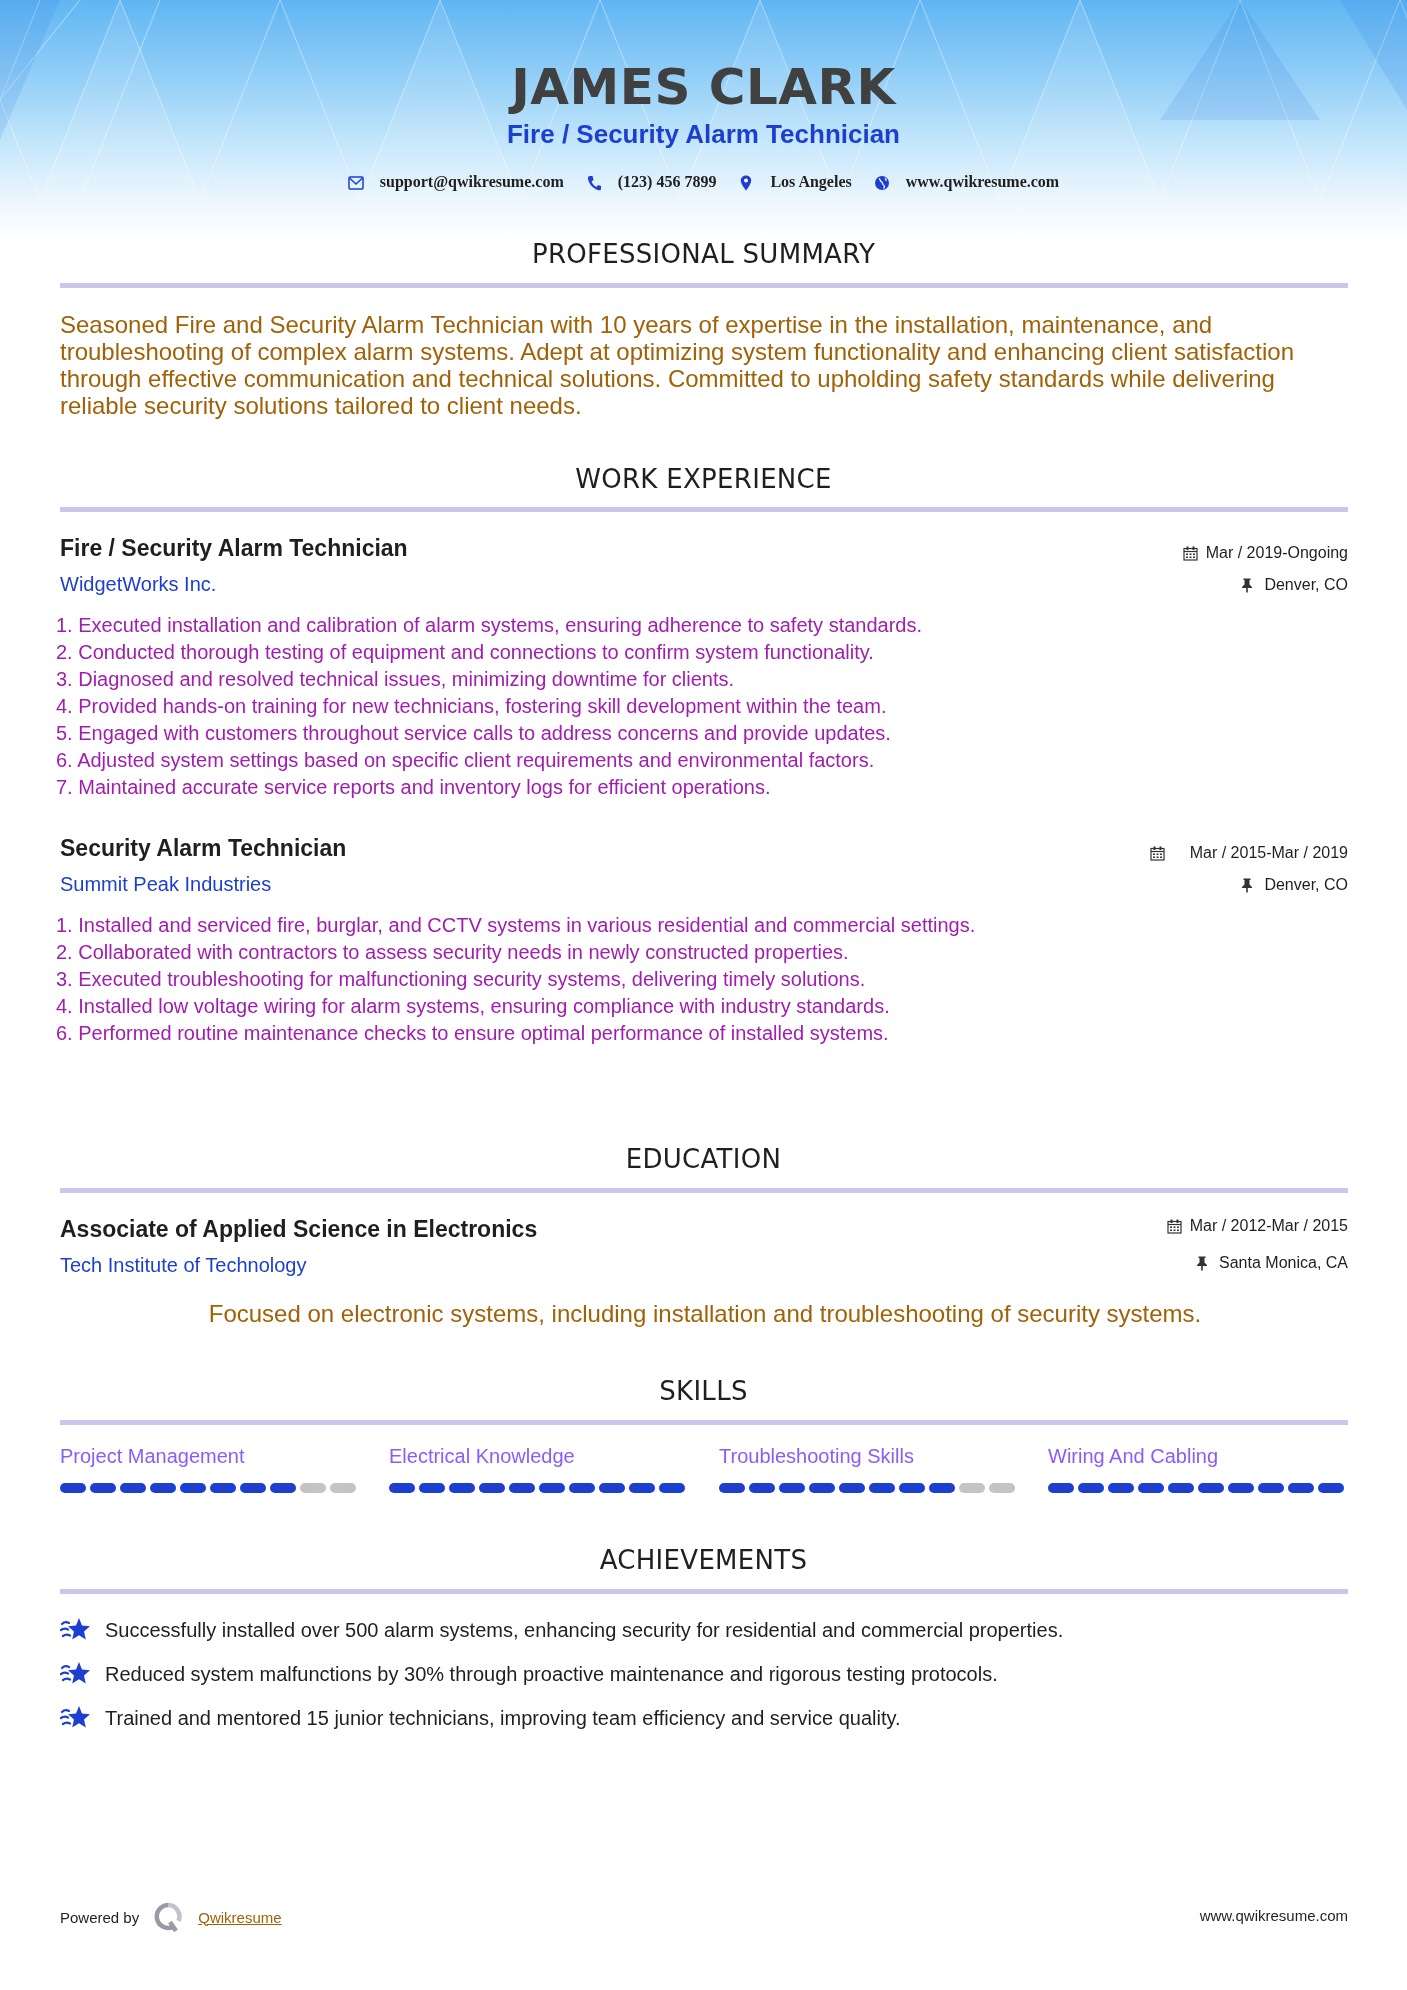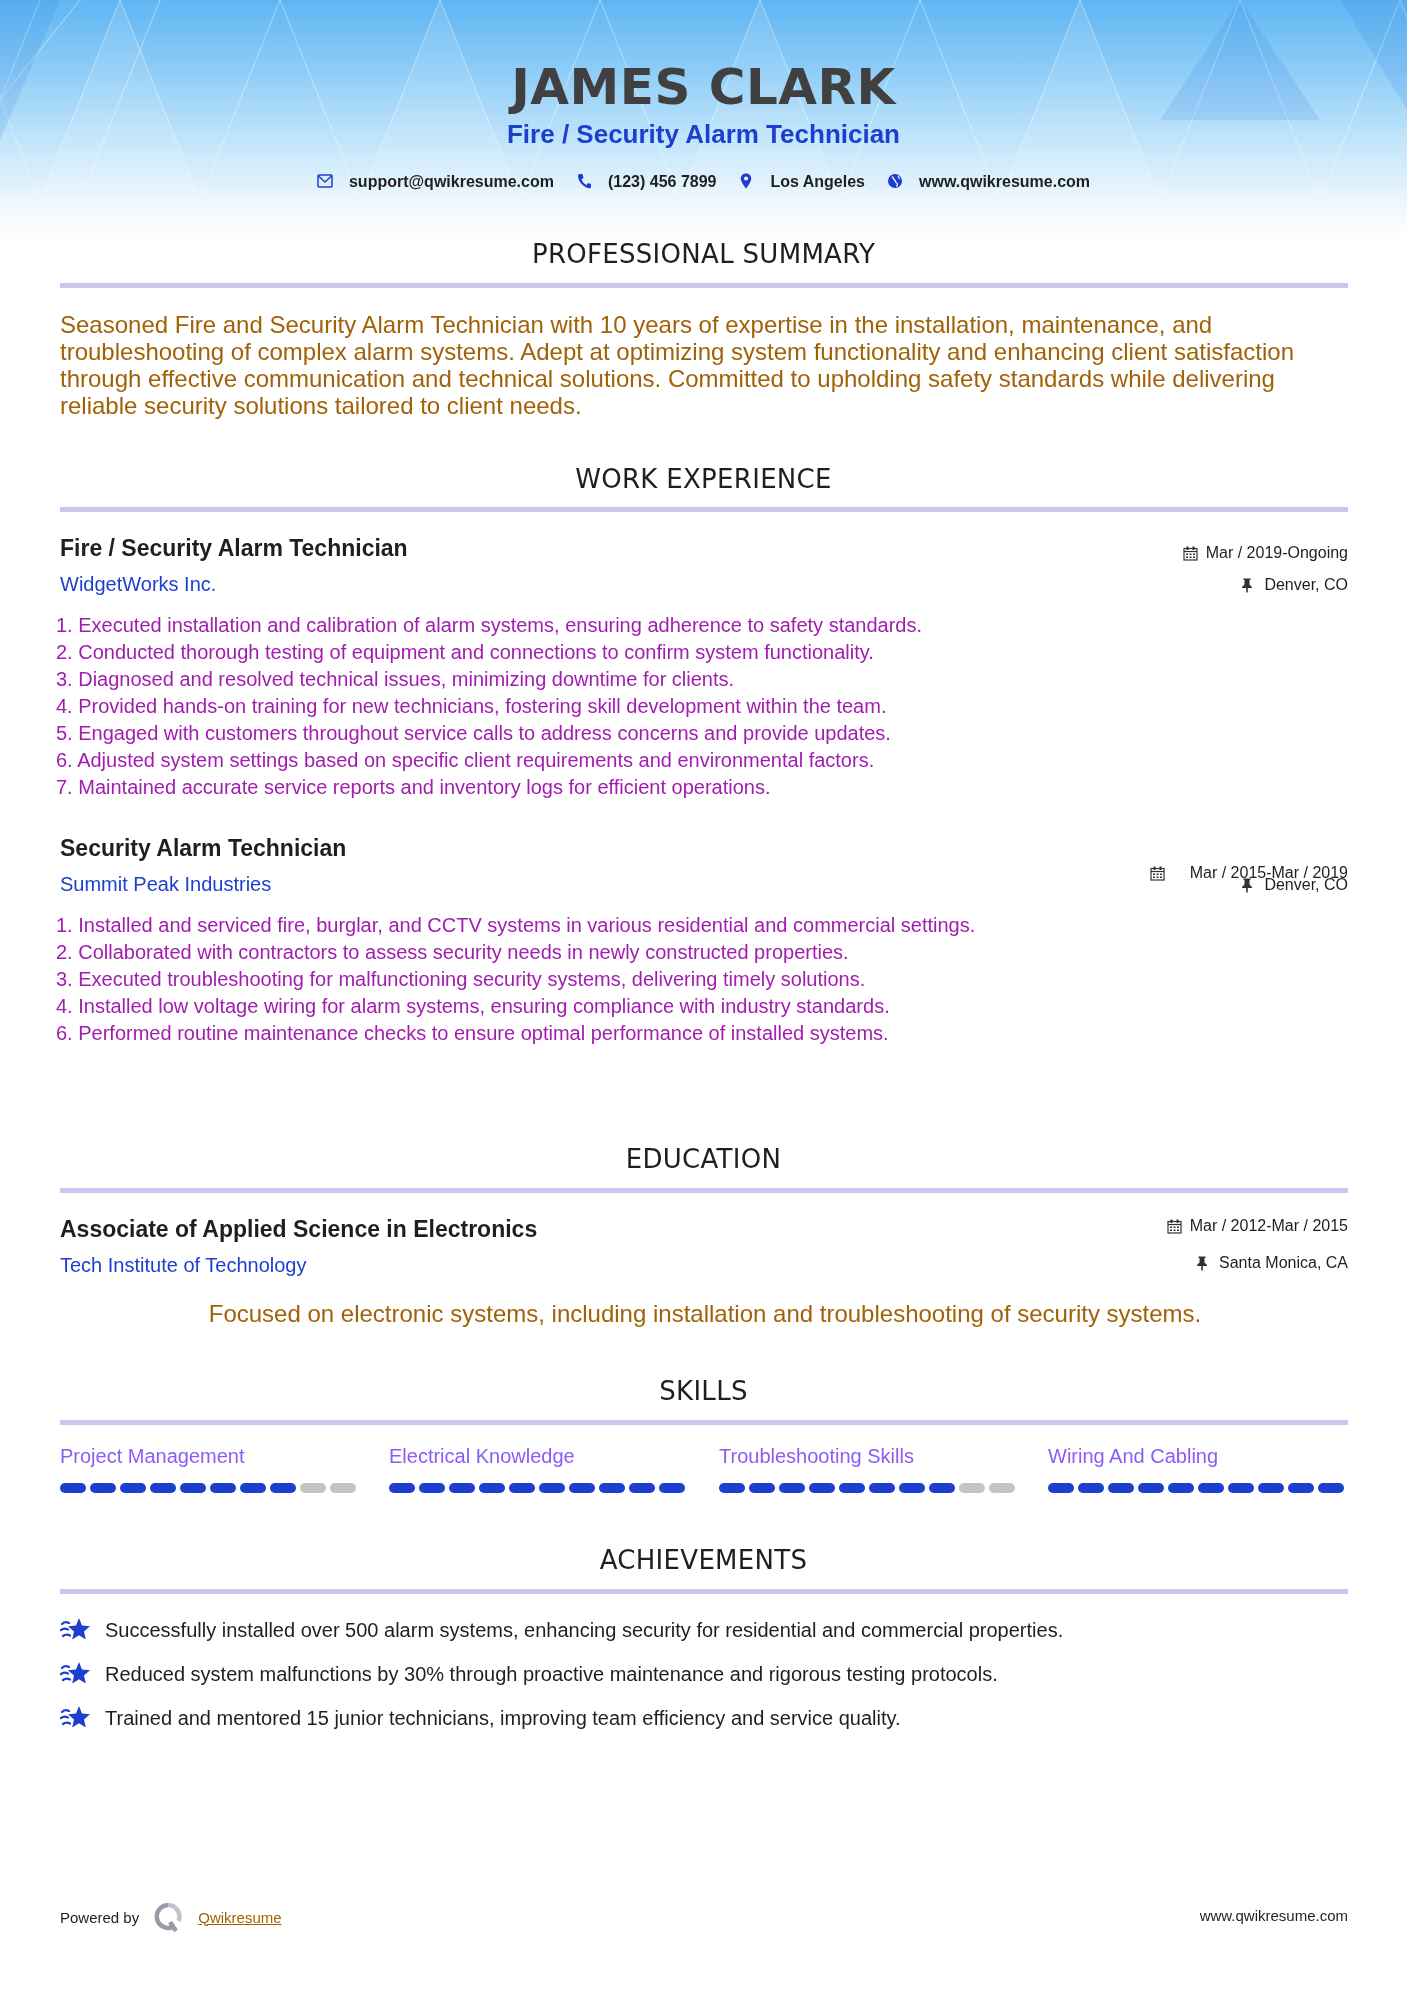--- a/index.html
+++ b/index.html
@@ -21,21 +21,21 @@
   }
   .title {
     position: absolute; left: 0; width: 100%; top: 119px;
     font-size: 26px; font-weight: bold; color: #1d3fd0;
   }
   .contacts {
     position: absolute; left: 0; width: 100%; top: 173px;
     display: flex; justify-content: center; align-items: center; gap: 0;
     font-size: 16px; font-weight: bold; color: #1f1f1f;
   }
-  .contact { display: flex; align-items: flex-start; margin: 0 11px; }
+  .contact { display: flex; align-items: flex-end; margin: 0 11px; font-family: Liberation Serif, serif; }
   .contact .ic { width: 16px; height: 16px; margin-right: 16px; display: inline-flex; align-items: center; justify-content: center; }
 
   .section-title {
     position: absolute; left: 0; width: 1407px; text-align: center;
     font-family: "DejaVu Sans", sans-serif; font-size: 26px; font-weight: normal; color: #1f1f1f; letter-spacing: 0.3px;
   }
   .divider {
     position: absolute; left: 60px; width: 1288px; height: 5px; background: #c9c8ec;
   }
 
@@ -175,21 +175,21 @@
   <li>2. Conducted thorough testing of equipment and connections to confirm system functionality.</li>
   <li>3. Diagnosed and resolved technical issues, minimizing downtime for clients.</li>
   <li>4. Provided hands-on training for new technicians, fostering skill development within the team.</li>
   <li>5. Engaged with customers throughout service calls to address concerns and provide updates.</li>
   <li>6. Adjusted system settings based on specific client requirements and environmental factors.</li>
   <li>7. Maintained accurate service reports and inventory logs for efficient operations.</li>
 </ul>
 
 <div class="job-title" style="top:835px;">Security Alarm Technician</div>
 <div class="company" style="top:873px;">Summit Peak Industries</div>
-<div class="meta" style="top:864px;gap:17px;">
+<div class="meta" style="top:844px;gap:17px;">
   <span class="ic">
     <svg width="15" height="15" viewBox="0 0 15 15">
         <rect x="1" y="2.5" width="13" height="11.5" fill="none" stroke="#333" stroke-width="1.2"></rect>
         <line x1="1" y1="5.5" x2="14" y2="5.5" stroke="#333" stroke-width="1.2"></line>
         <rect x="3.5" y="0.5" width="2" height="3.5" fill="#333"></rect>
         <rect x="9.5" y="0.5" width="2" height="3.5" fill="#333"></rect>
         <g fill="#333">
           <rect x="3" y="7.5" width="2" height="1.5"></rect>
           <rect x="6.5" y="7.5" width="2" height="1.5"></rect>
           <rect x="10" y="7.5" width="2" height="1.5"></rect>

